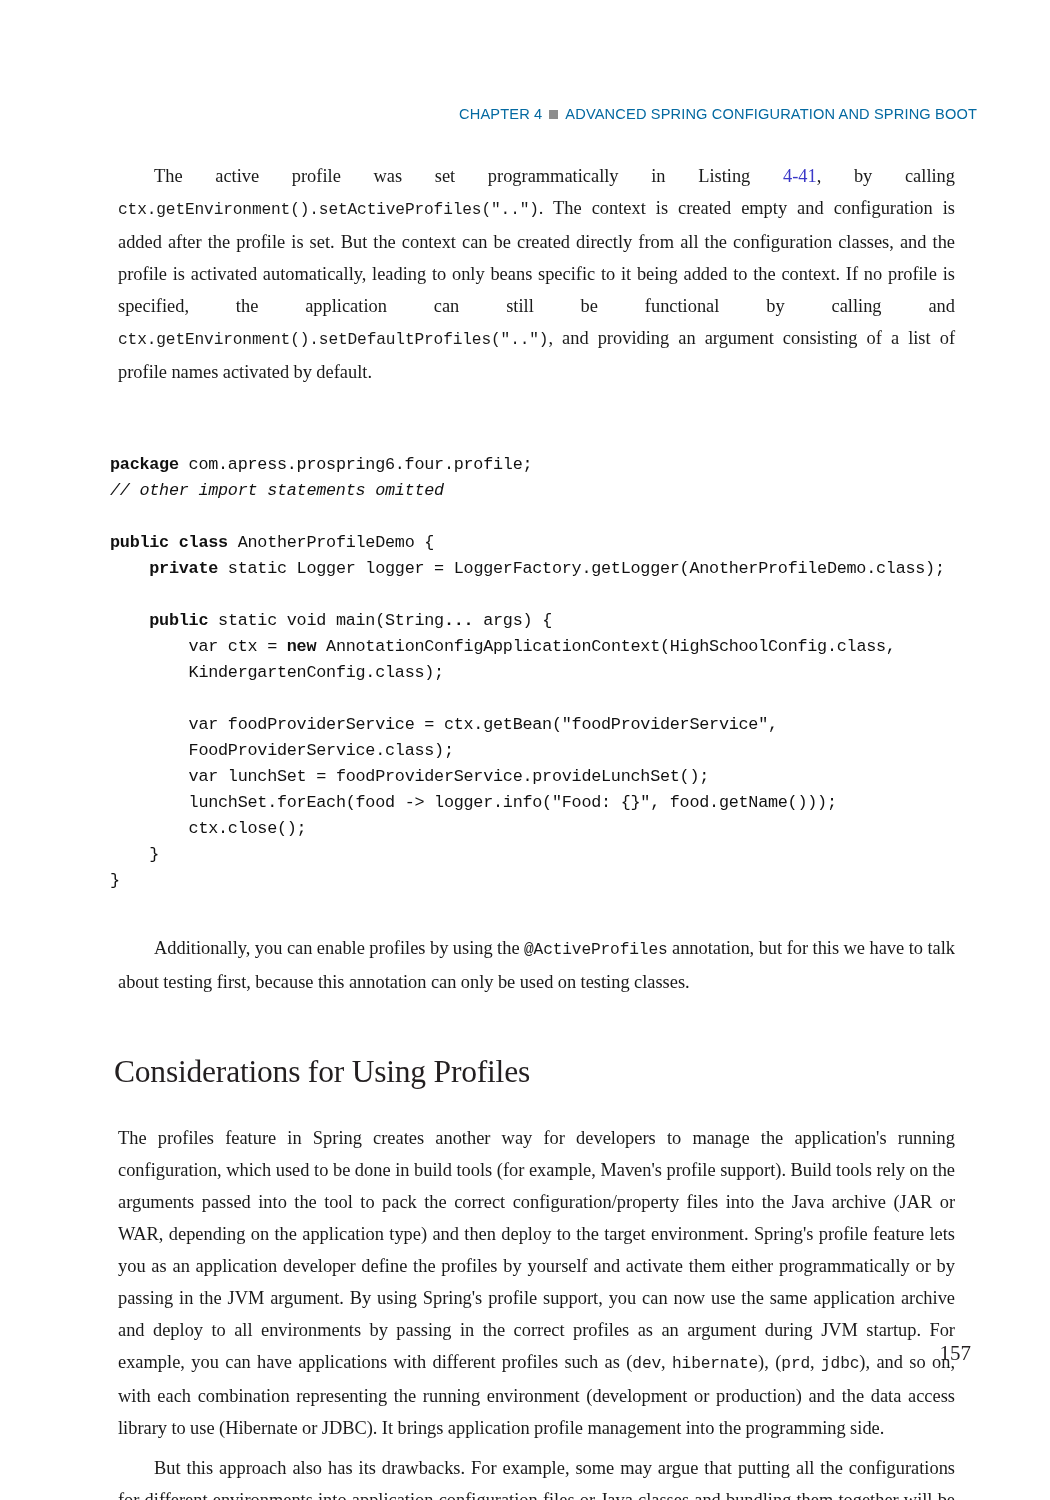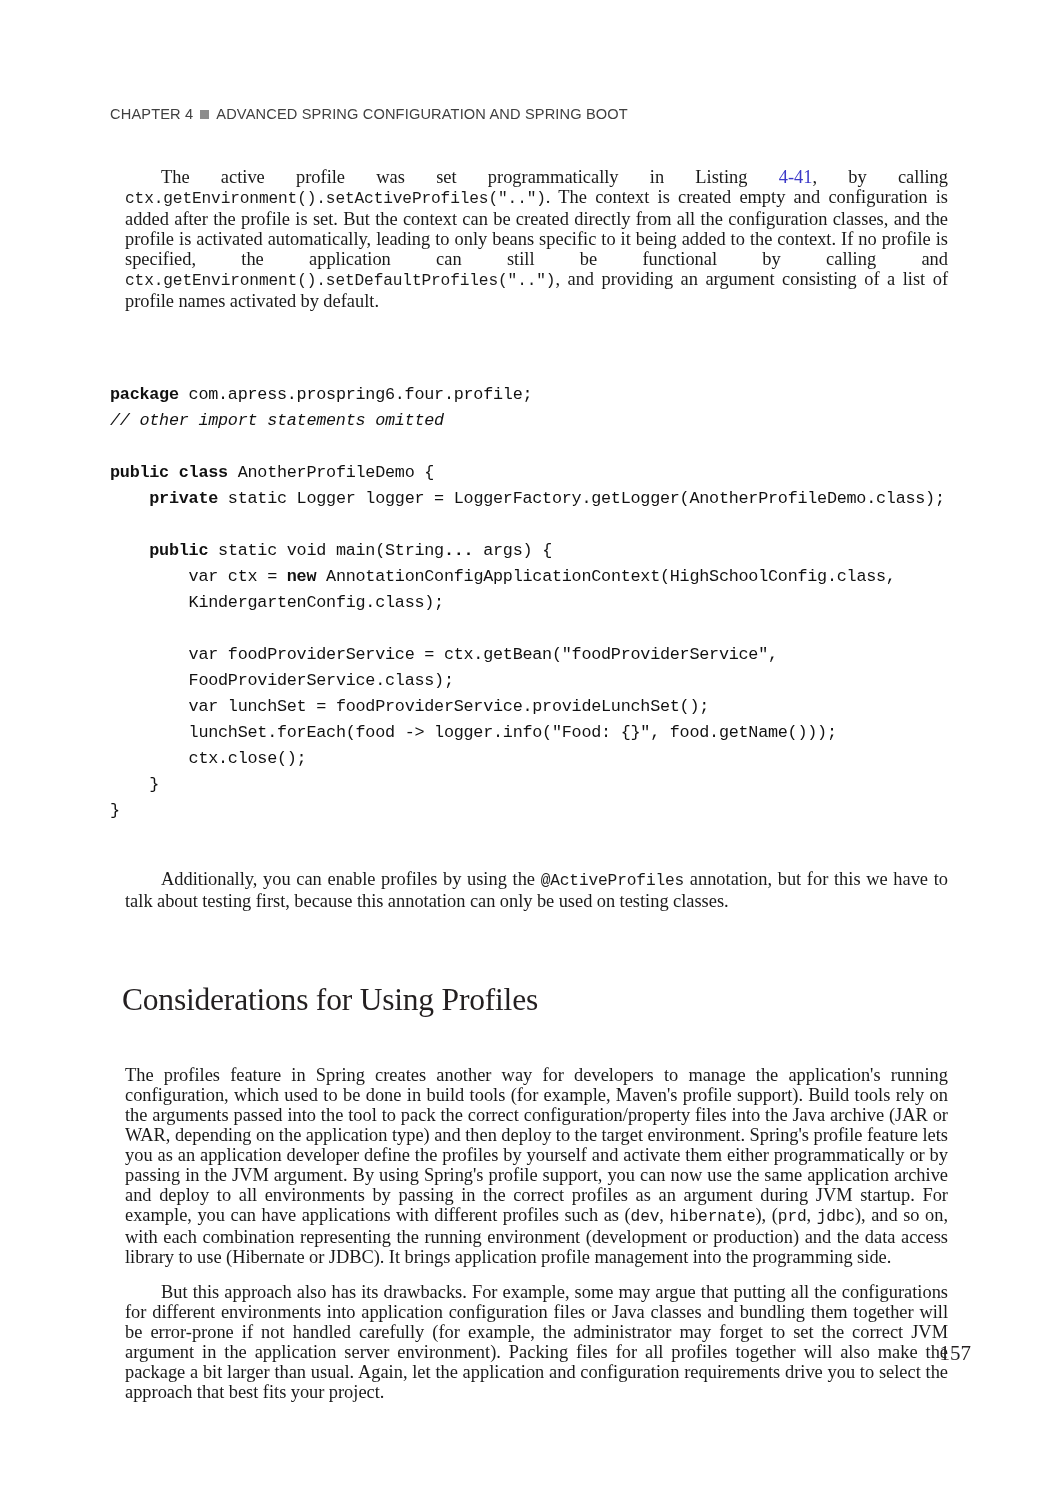--- a/index.html
+++ b/index.html
@@ -23,49 +23,50 @@
     height: 1500px;
     box-sizing: border-box;
     padding: 0;
     overflow: hidden;
   }
 
   
   .runninghead {
     position: absolute;
     top: 106px;
-    left: 110px;
+    left: 122px;
     width: 855px;
+    text-align: right;
     font-family: "Liberation Sans", sans-serif;
     font-size: 14.6px;
     letter-spacing: 0.15px;
-    color: #404040;
+    color: #0369a1;
     white-space: nowrap;
   }
   .runninghead .rh-sep {
     display: inline-block;
     width: 9px;
     height: 9px;
     background: #8d8d8d;
     margin: 0 7px 1px 7px;
     vertical-align: middle;
   }
 
   
   .content {
     position: absolute;
     left: 110px;
     top: 152px;
     width: 853px;
   }
 
   p.body {
-    margin: 15px;
+    margin: 8px;
     font-size: 18.4px;
-    line-height: 20px;
+    line-height: 32px;
     text-align: justify;
     text-justify: inter-word;
     color: #1a1a1a;
     word-spacing: -0.2px;
   }
   p.body.indent { text-indent: 36px; }
   p.body + p.body { margin-top: 0; }
 
   code, .mono {
     font-family: "Liberation Mono", monospace;
@@ -100,21 +101,21 @@
     line-height: 26px;
     color: #111111;
     letter-spacing: -0.25px;
     white-space: pre-wrap;
   }
   pre.codeblock b { font-weight: bold; }
   pre.codeblock i { font-style: italic; }
 
   
   h2.section {
-    margin: 12px;
+    margin: 4px;
     font-family: "Liberation Serif", serif;
     font-weight: normal;
     font-size: 31.5px;
     line-height: 36px;
     color: #231f20;
     letter-spacing: -0.2px;
   }
   .sp-20 { height: 20px; }
   .sp-22 { height: 22px; }
   .sp-30 { height: 30px; }

